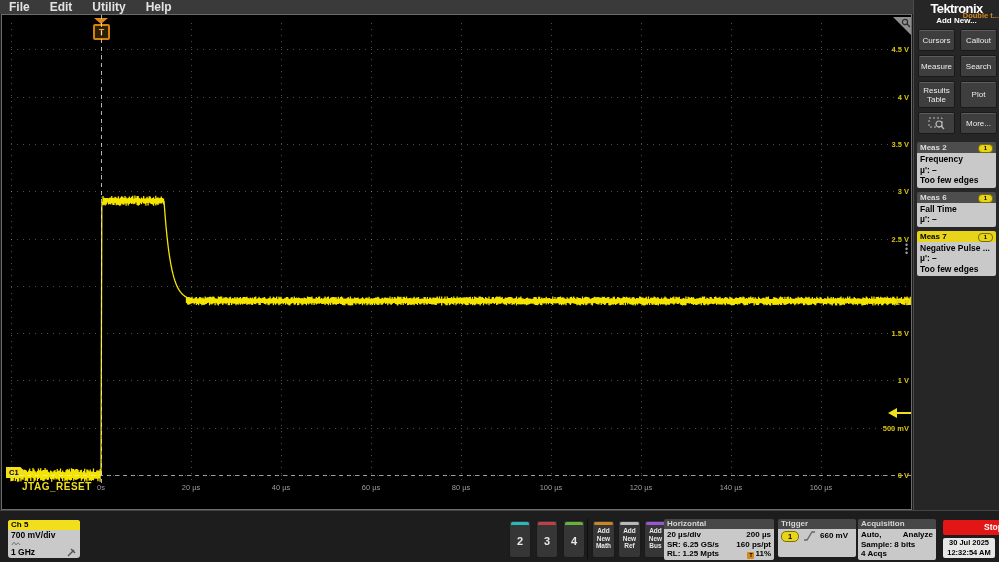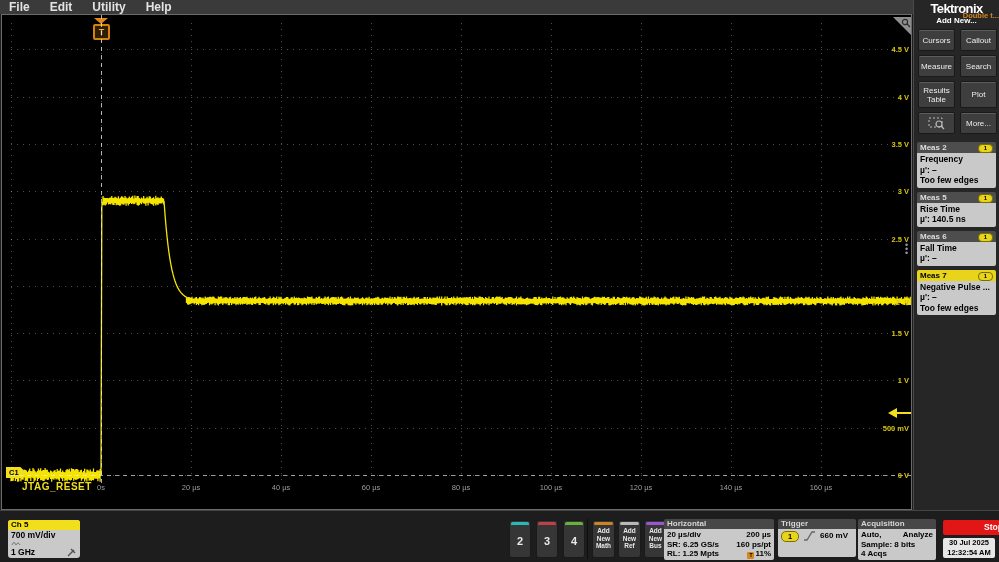--- a/index.html
+++ b/index.html
@@ -186,27 +186,20 @@
     <div class="meas-stack" id="meas-stack">
         <div class="meas">
           <div class="meas-head">Meas 2<div class="meas-pill">1</div></div>
           <div class="meas-body">
             <div class="">Frequency</div>
             <div class="">µ': –</div>
             <div class="">Too few edges</div>
           </div>
         </div>
         <div class="meas">
-          <div class="meas-head">Meas 5<div class="meas-pill">1</div></div>
-          <div class="meas-body">
-            <div class="">Rise Time</div>
-            <div class="">µ': 140.5 ns</div>
-          </div>
-        </div>
-        <div class="meas">
           <div class="meas-head">Meas 6<div class="meas-pill">1</div></div>
           <div class="meas-body">
             <div class="">Fall Time</div>
             <div class="">µ': –</div>
           </div>
         </div>
         <div class="meas selected">
           <div class="meas-head">Meas 7<div class="meas-pill">1</div></div>
           <div class="meas-body">
             <div class="">Negative Pulse ...</div>

